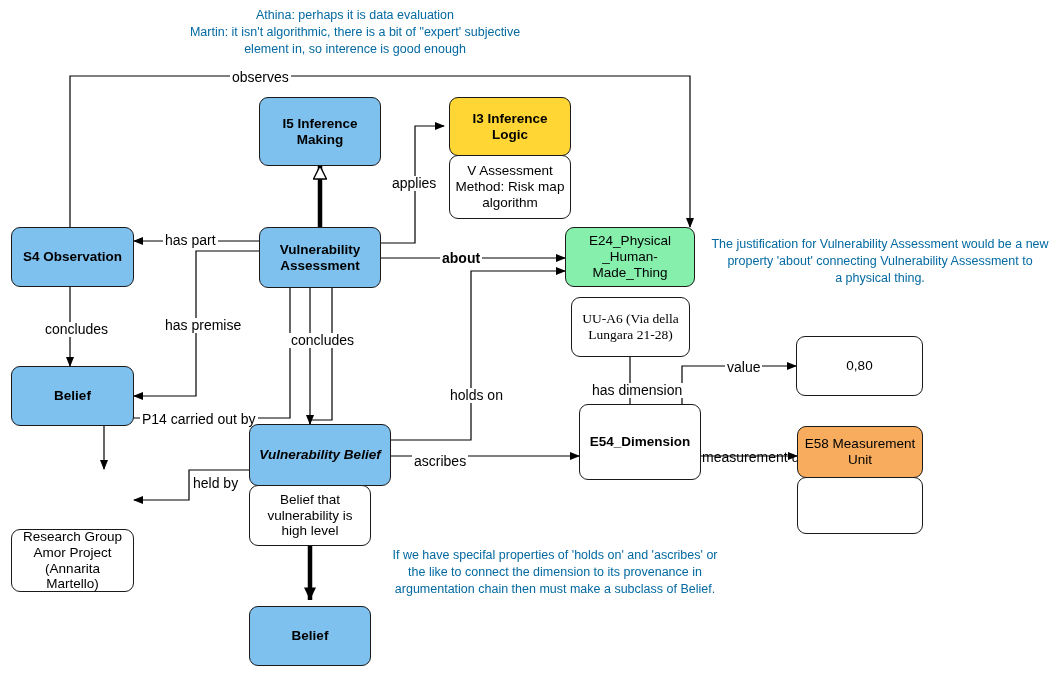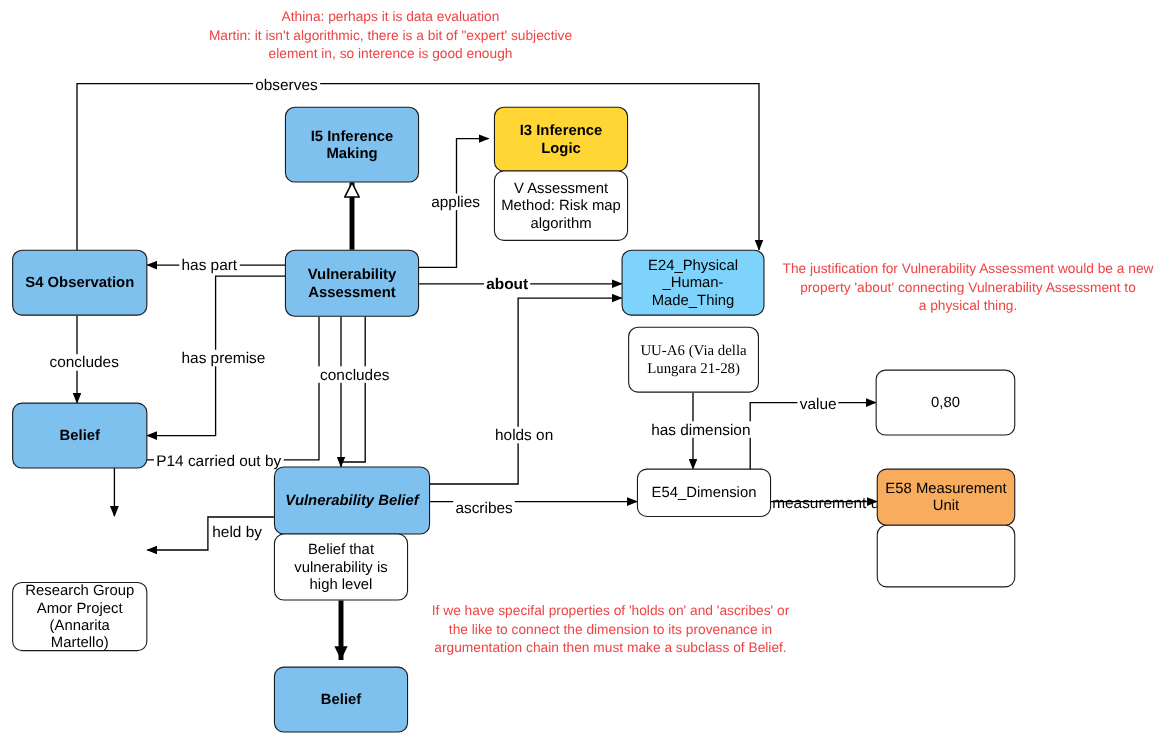--- a/index.html
+++ b/index.html
@@ -44,21 +44,21 @@
   .node-title {
     font-weight: bold;
     font-size: 13.5px;
   }
   .node-plain {
     font-weight: normal;
     font-size: 13.5px;
   }
   .blue   { background: #7ec0ee; }
   .yellow { background: #ffd633; }
-  .tan    { background: #7dd3fc; text-align: center; }
+  .tan    { background: #86efac; text-align: center; }
   .pink   { background: #ffc0cb; }
   .orange { background: #f8ac5e; }
   .white  { background: #ffffff; }
 
   
   .sub {
     font-size: 13.5px;
     font-weight: normal;
   }
 
@@ -70,21 +70,21 @@
     background: #ffffff;
     padding: 0 2px;
     white-space: nowrap;
     line-height: 1.1;
   }
   .note {
     position: absolute;
     font-size: 12.5px;
     text-align: center;
     line-height: 1.35;
-    color: #ef4444;
+    color: #0369a1;
     white-space: pre-line;
   }
 </style>
 </head>
 <body>
 
 <div id="canvas">
 
   <svg class="svg-layer" viewBox="0 0 1061 677" width="1061" height="677">
     <defs>
@@ -196,21 +196,21 @@
   </div>
 
   <div class="node blue node-title" style="left:11px; top:366px; width:123px; height:60px;">
     <span>Belief</span>
   </div>
 
   <div class="node white node-plain" style="left:796px; top:336px; width:127px; height:60px;">
     <span>0,80</span>
   </div>
 
-  <div class="node white node-plain" style="left:579px; top:426px; width:122px; height:44px;">
+  <div class="node white node-plain" style="left:579px; top:404px; width:122px; height:76px;font-weight:bold;">
     <span>E54_Dimension</span>
   </div>
 
   <div class="node orange node-plain" style="left:797px; top:426px; width:126px; height:52px;">
     <span>E58 Measurement Unit</span>
   </div>
 
   <div class="node white node-plain" style="left:797px; top:477px; width:126px; height:57px;">
     <span></span>
   </div>

